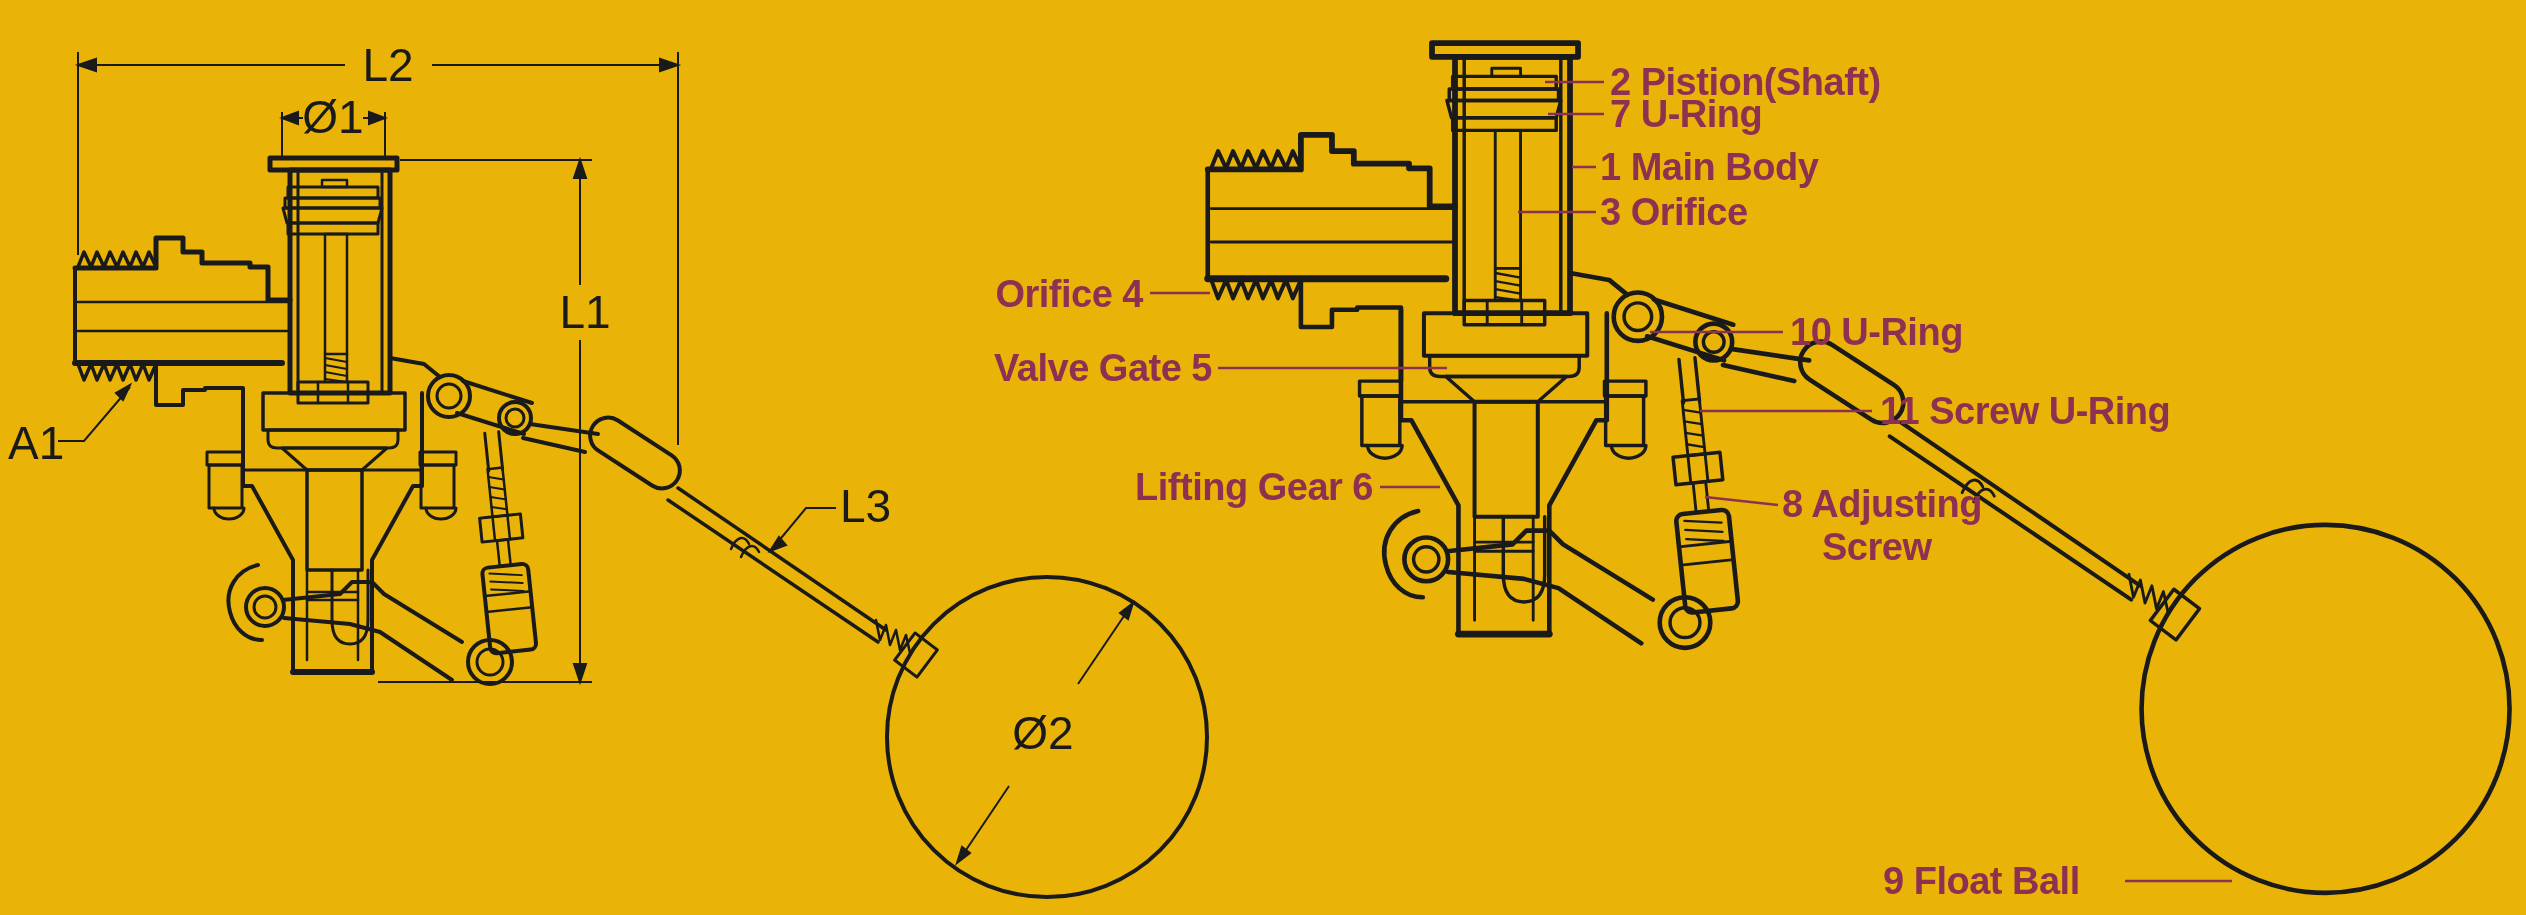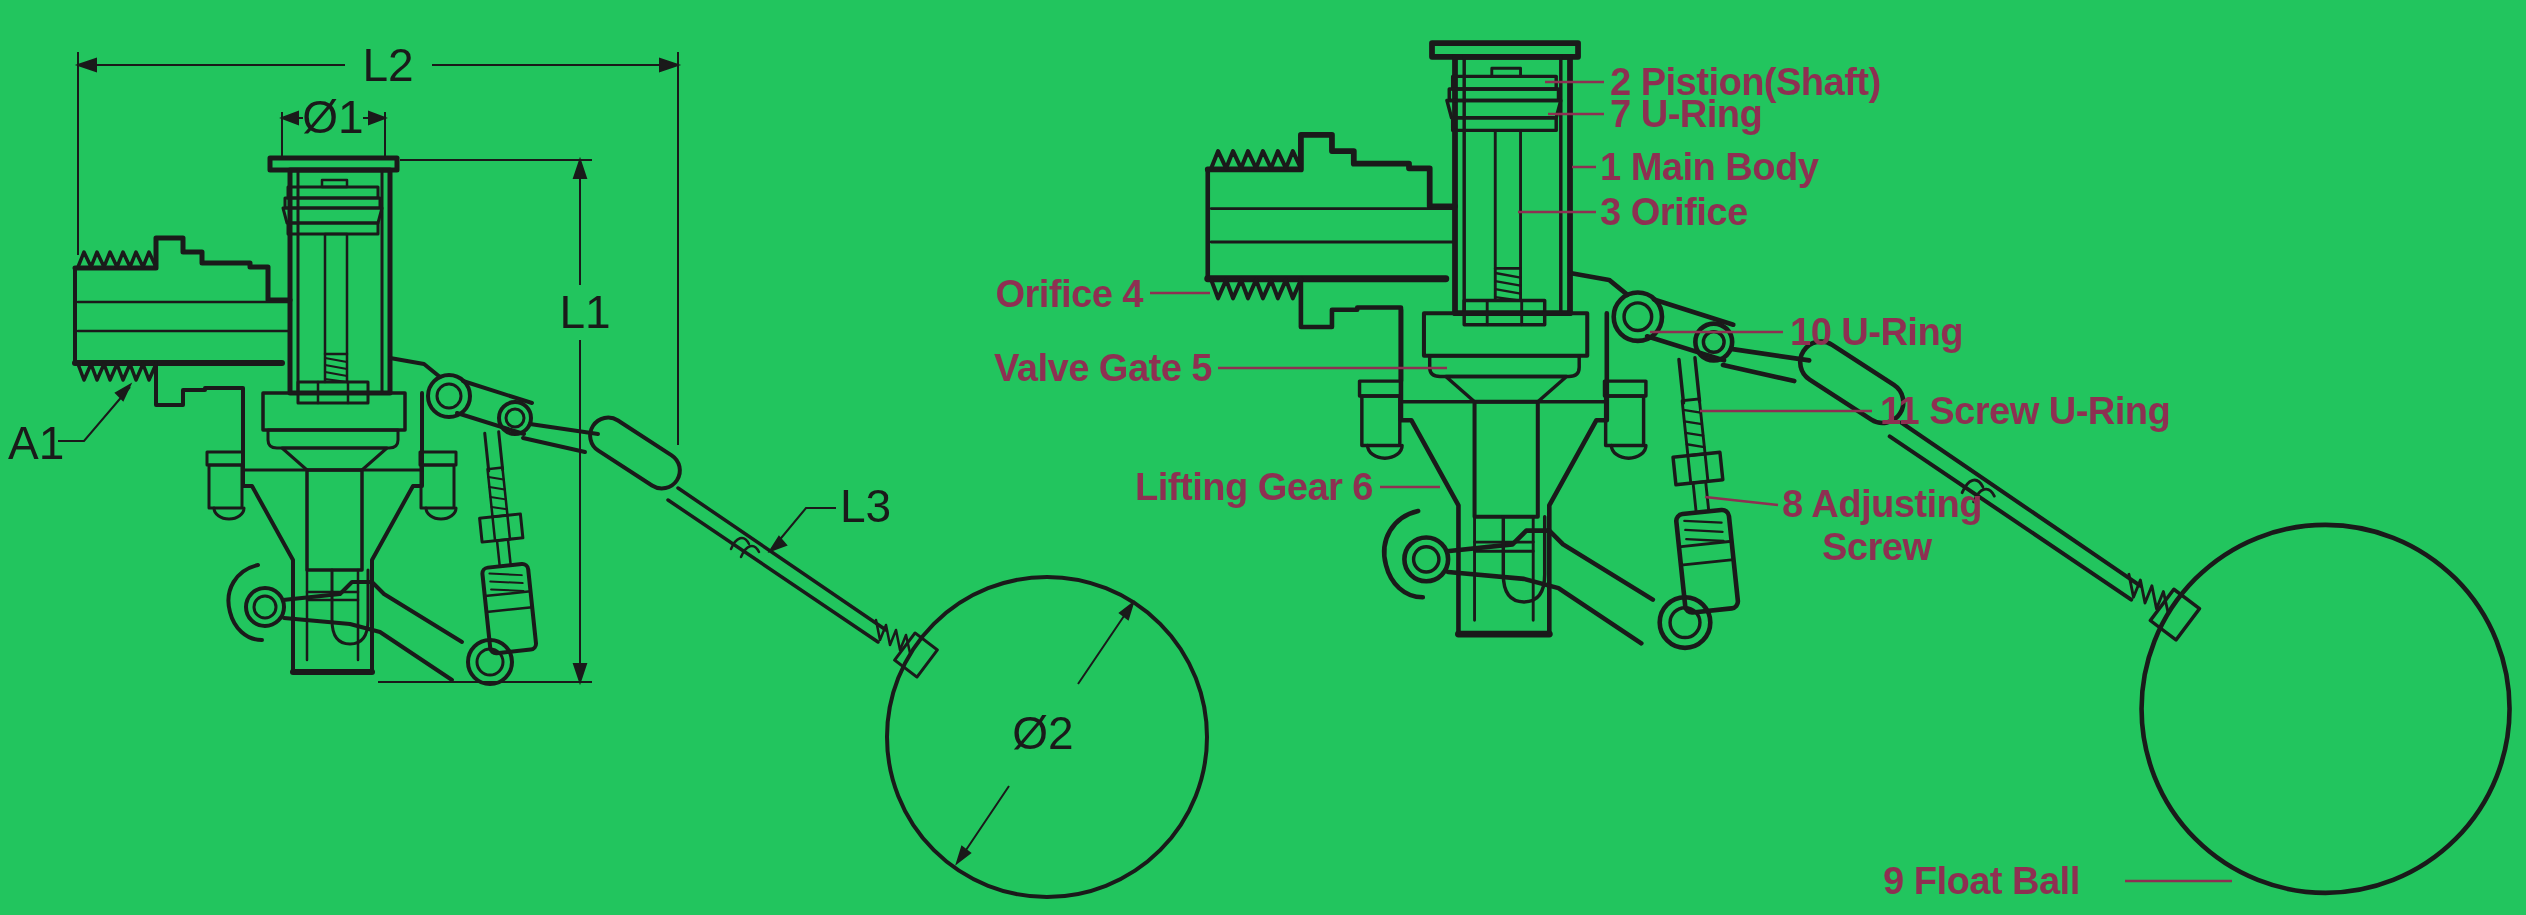--- a/index.html
+++ b/index.html
@@ -1,16 +1,16 @@
 <!DOCTYPE html>
 <html><head>
 <meta charset="utf-8">
 <style>
   html,body{margin:0;padding:0;background:#ffffff;}
-  .stage{width:2526px;height:915px;position:relative;background:#22c55e;overflow:hidden;}
+  .stage{width:2526px;height:915px;position:relative;background:#eab308;overflow:hidden;}
   svg{display:block;}
   text{user-select:none;}
   .dim-text{font-family:"Liberation Sans","DejaVu Sans",sans-serif;font-size:46px;fill:#1a1a1a;}
   .part-text{font-family:"Liberation Sans","DejaVu Sans",sans-serif;font-size:38px;font-weight:700;fill:#8e3052;letter-spacing:-0.5px;}
 </style>
 </head>
 <body>
 
 <div class="stage">
 <svg width="2526" height="915" viewBox="0 0 2526 915">

